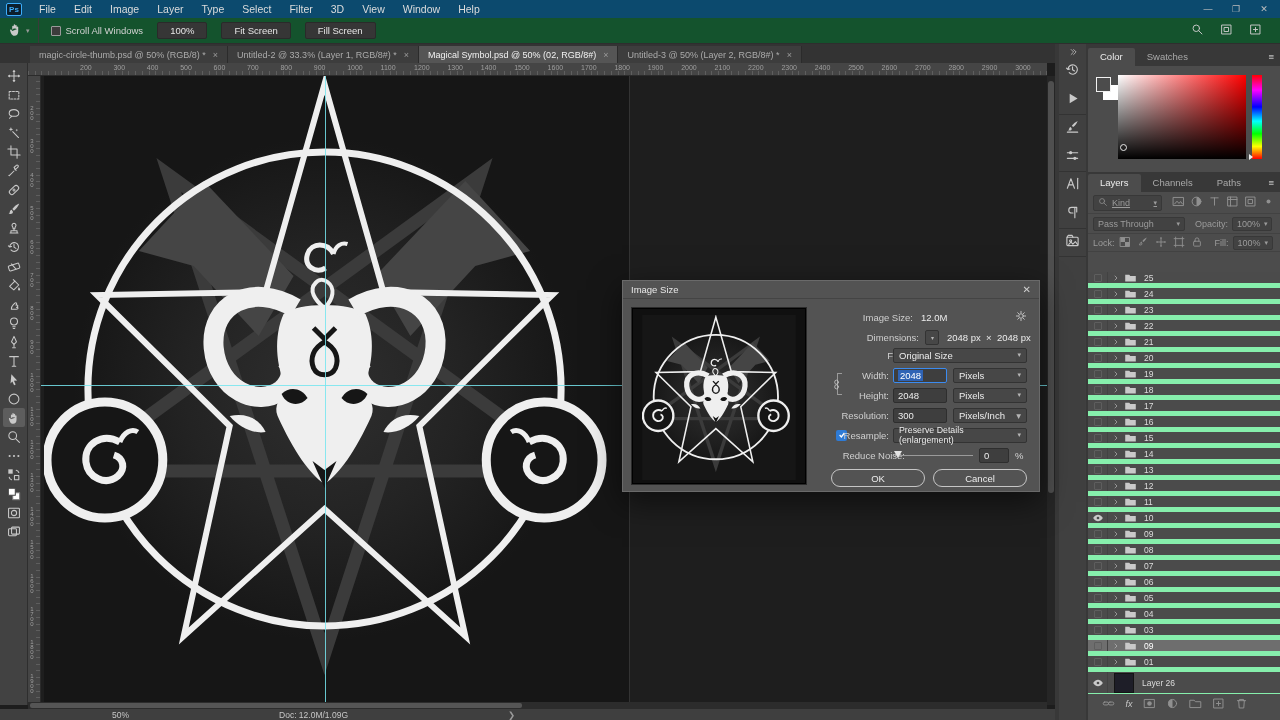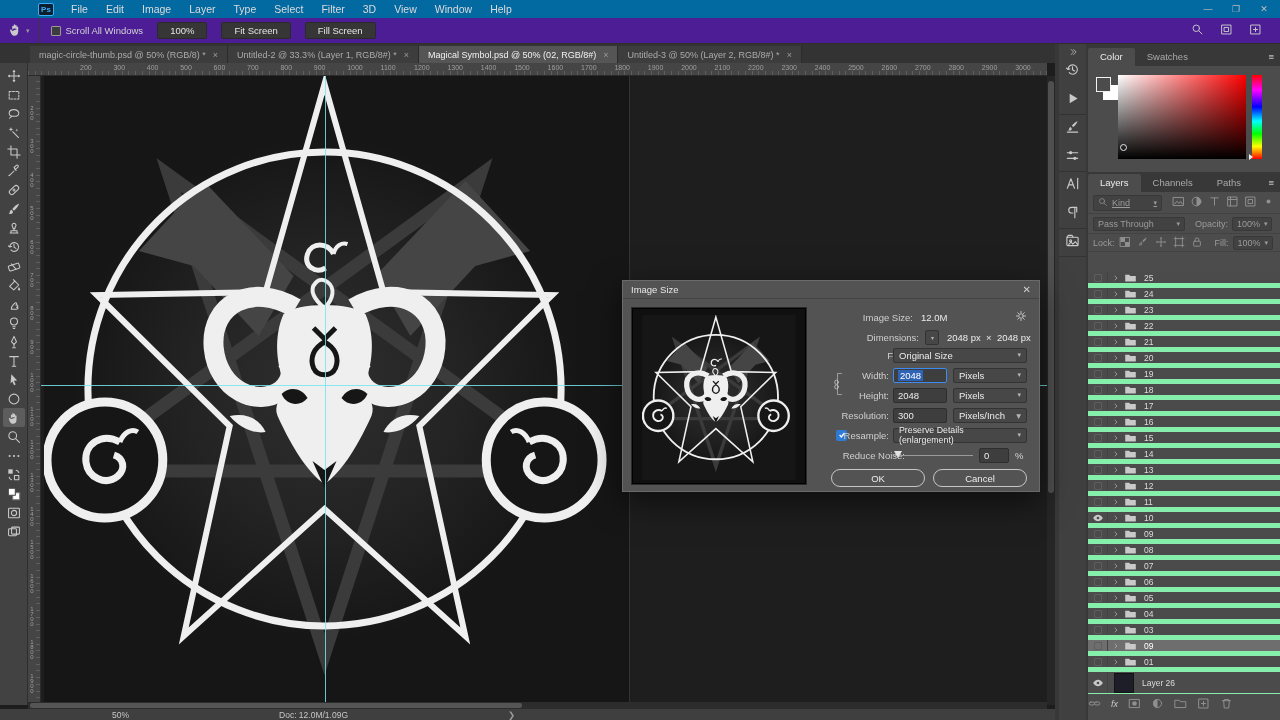--- a/index.html
+++ b/index.html
@@ -3,27 +3,27 @@
 <meta charset="utf-8">
 <style>
   html,body{margin:0;padding:0;background:#222;}
   *{box-sizing:border-box;}
   .app{position:relative;width:1280px;height:720px;overflow:hidden;
        font-family:"Liberation Sans",sans-serif;color:#d8d8d8;background:#1d1d1d;
        -webkit-font-smoothing:antialiased;}
   .abs{position:absolute;}
 
   
-  .menubar{left:0;top:0;width:1280px;height:18px;background:#0369a1;display:flex;align-items:center;font-size:10.5px;color:#dcdcdc;padding-left:32px;}
+  .menubar{left:0;top:0;width:1280px;height:18px;background:#0c4a6e;display:flex;align-items:center;font-size:10.5px;color:#dcdcdc;}
   .ps-logo{width:16px;height:13px;margin:0 8px 0 6px;background:#0d1f2d;border:1px solid #3daefc;color:#3daefc;font-size:8px;font-weight:bold;display:flex;align-items:center;justify-content:center;border-radius:2px;}
   .menu-item{padding:0 9px;cursor:default;}
   .win-controls{margin-left:auto;display:flex;align-items:center;gap:4px;margin-right:4px;}
   .win-btn{width:24px;height:14px;display:flex;align-items:center;justify-content:center;color:#bdbdbd;font-size:9px;}
 
-  .optionsbar{left:0;top:18px;width:1280px;height:26px;background:#4c1d95;border-bottom:1px solid #2e2e2e;display:flex;align-items:center;font-size:9.5px;}
+  .optionsbar{left:0;top:18px;width:1280px;height:26px;background:#14532d;border-bottom:1px solid #2e2e2e;display:flex;align-items:center;font-size:9.5px;}
   .tool-preset{display:flex;align-items:center;gap:3px;padding:0 8px;border-right:1px solid #3a3a3a;height:100%;}
   .opt-check{display:flex;align-items:center;gap:5px;margin-left:12px;color:#d2d2d2;}
   .checkbox{width:10px;height:10px;border:1px solid #9a9a9a;background:#3c3c3c;border-radius:1px;}
   .opt-btn{background:#363636;border:1px solid #2a2a2a;border-radius:2px;color:#e6e6e6;padding:2px 12px;margin-left:14px;font-size:9.5px;}
   .opt-right{margin-left:auto;display:flex;gap:16px;margin-right:18px;}
 
   .tabbar{left:0;top:44px;width:1280px;height:19px;background:#333333;display:flex;align-items:flex-end;padding-left:30px;}
   .tab{height:17px;display:flex;align-items:center;gap:7px;padding:0 9px;font-size:9px;color:#ababab;background:#3d3d3d;border-right:1px solid #2b2b2b;white-space:nowrap;}
   .tab.active{background:#555555;color:#f2f2f2;}
   .tab .x{color:#9a9a9a;font-size:9px;}
@@ -96,21 +96,21 @@
 
   .layer-list{position:absolute;left:0;top:80px;right:0;bottom:26px;overflow:hidden;background:#4b4b4b;}
   .layer-row{display:flex;align-items:center;height:16px;border-bottom:5px solid #86efac;color:#dcdcdc;font-size:8.5px;}
   .layer-row.selected{background:#6e6e6e;color:#fff;}
   .eye-cell{width:20px;height:100%;border-right:1px solid #424242;display:flex;align-items:center;justify-content:center;flex:none;}
   .eye-empty{width:8px;height:8px;border:1px solid #5e5e5e;border-radius:1px;}
   .row-chev{width:10px;margin-left:4px;flex:none;display:flex;}
   .row-folder{width:14px;margin:0 6px 0 2px;flex:none;display:flex;}
   .layer-row.big{height:26px;}
   .layer-thumb{width:20px;height:20px;background:#1e1e28;border:1px solid #141414;margin:0 8px 0 6px;flex:none;}
-  .layers-bottom{position:absolute;left:0;bottom:8px;right:8px;height:16px;display:flex;align-items:center;justify-content:flex-start;gap:10px;padding-right:10px;}
+  .layers-bottom{position:absolute;left:0;bottom:8px;right:8px;height:16px;display:flex;align-items:center;justify-content:center;gap:10px;padding-right:10px;}
   .layers-bottom .ic{width:13px;height:13px;}
   .fx-label{font-size:9px;font-style:italic;color:#c8c8c8;}
 
   
   .dialog{left:622px;top:280px;width:418px;height:212px;background:#535353;border:1px solid #6a6a6a;box-shadow:0 10px 30px rgba(0,0,0,.55);font-size:9.5px;color:#d6d6d6;}
   .dlg-title{height:18px;display:flex;align-items:center;padding:0 8px;border-bottom:1px solid #444;color:#e8e8e8;}
   .dlg-close{margin-left:auto;color:#cfcfcf;font-size:10px;}
   .dlg-preview{position:absolute;left:8px;top:26px;width:176px;height:178px;background:#101010;border:1px solid #2a2a2a;box-shadow:inset 0 0 0 1px #000;}
   .dlg-row{position:absolute;height:16px;display:flex;align-items:center;}
   .dlg-label{position:absolute;text-align:right;width:100px;color:#cfcfcf;}

